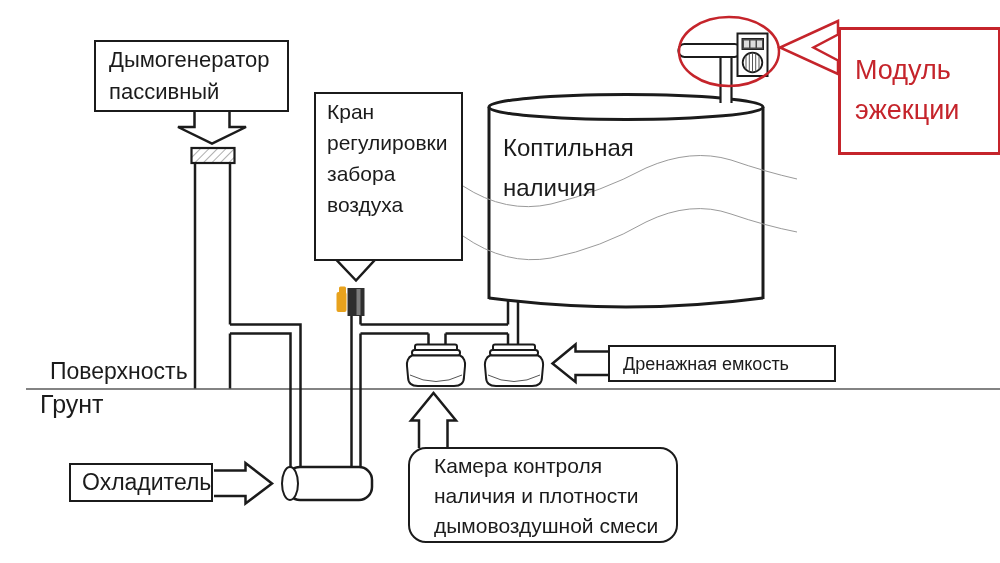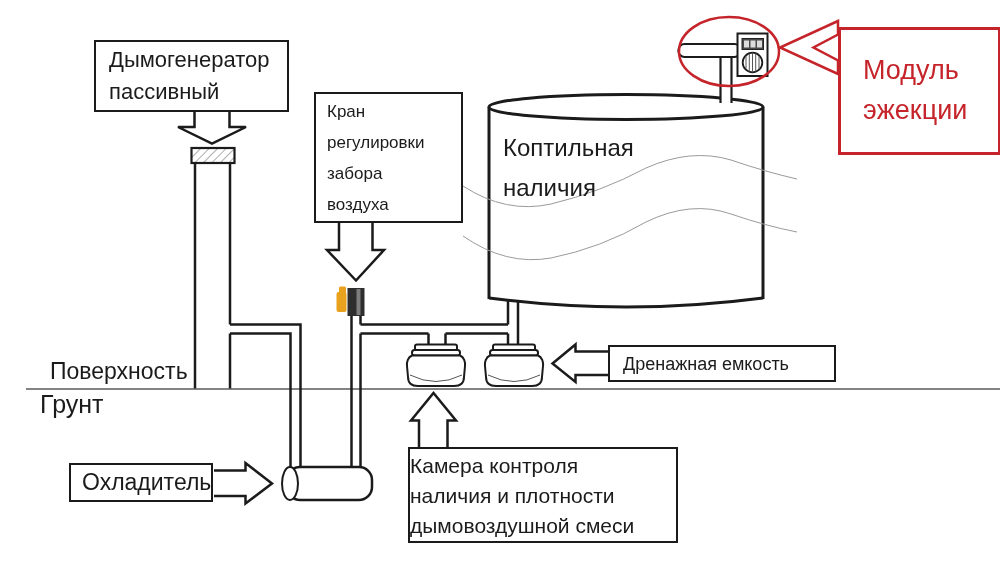--- a/index.html
+++ b/index.html
@@ -19,29 +19,29 @@
   .thinln{stroke:#555;stroke-width:1;fill:none;}
 
   .label-box,.free-label{
     position:absolute;z-index:2;white-space:pre-line;color:var(--outline);
     box-sizing:border-box;background:#fff;
   }
   .label-box{border:2.5px solid var(--outline);}
   .free-label{background:transparent;}
 
   #smoke-generator-box{left:68px;top:40px;width:195px;height:72px;font-size:22px;line-height:32px;padding:2px 0 0 13px;}
-  #air-valve-box{left:288px;top:92px;width:149px;height:131px;font-size:17px;line-height:31px;padding:2px 0 0 11px;}
+  #air-valve-box{left:288px;top:92px;width:149px;height:169px;font-size:21px;line-height:31px;padding:2px 0 0 11px;}
   #chamber-title{left:477px;top:128px;font-size:24px;line-height:40px;}
   #module-box{left:812px;top:27px;width:163px;height:128px;border:3px solid var(--accent-red);
-              color:var(--accent-red);font-size:27px;line-height:40px;padding:20px 0 0 22px;}
+              color:var(--accent-red);font-size:27px;line-height:40px;padding:20px 0 0 14px;}
   #drain-box{left:582px;top:345px;width:228px;height:37px;font-size:18px;line-height:31px;padding:2px 0 0 13px;}
   #surface-label{left:24px;top:358px;font-size:23px;line-height:26px;}
   #ground-label{left:14px;top:391px;font-size:25px;line-height:26px;}
   #cooler-box{left:43px;top:463px;width:144px;height:39px;font-size:23px;line-height:33px;padding:1px 0 12px 11px;}
-  #control-box{left:382px;top:447px;width:270px;height:96px;font-size:21px;line-height:30px;padding:2px 0 0 0;}
+  #control-box{left:382px;top:447px;width:270px;height:96px;font-size:21px;line-height:30px;padding:2px 0 0 24px;border-radius:18px;}
 </style>
 </head>
 <body>
 
 <div id="stage">
 
   <svg id="shapes" width="1000" height="563" viewBox="0 0 1000 563">
     <defs>
       <pattern id="hatch" width="6" height="6" patternUnits="userSpaceOnUse" patternTransform="rotate(45)">
         <line x1="0" y1="0" x2="0" y2="6" stroke="#777" stroke-width="1.2"></line>

